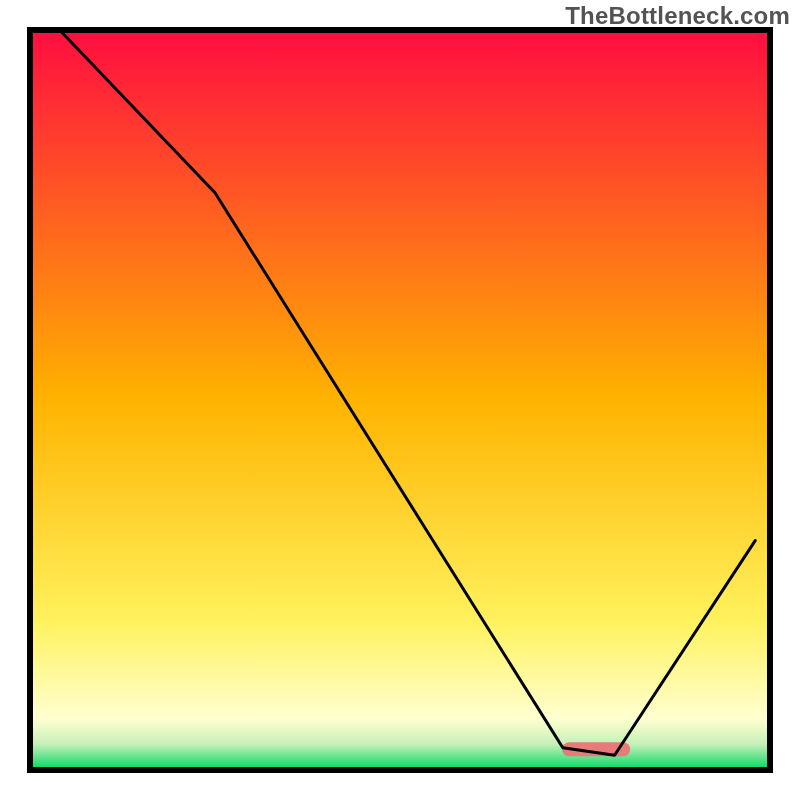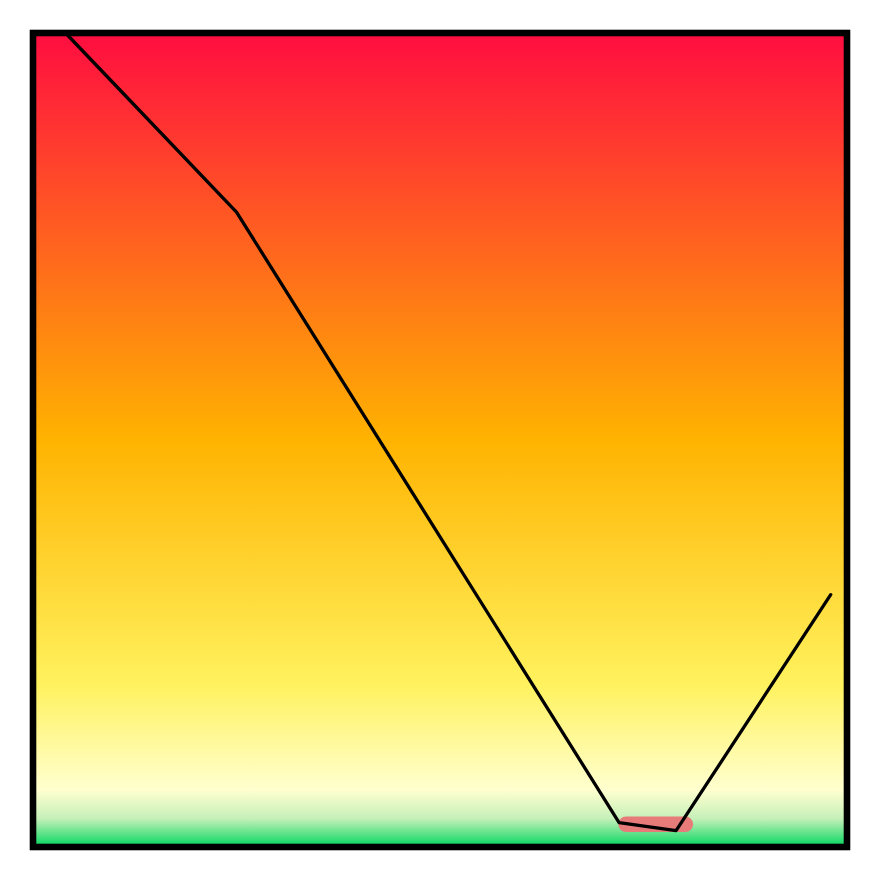--- a/index.html
+++ b/index.html
@@ -31,20 +31,21 @@
     top: 0;
     left: 0;
     width: 800px;
     height: 800px;
   }
 </style>
 </head>
 <body>
 
 <div class="container">
+  <div class="watermark">TheBottleneck.com</div>
   <svg id="chart-svg" viewBox="0 0 800 800">
       <defs>
         <linearGradient id="bg-grad" x1="0" y1="0" x2="0" y2="1">
           <stop offset="0%" stop-color="#ff0d40"></stop>
           <stop offset="50%" stop-color="#ffb300"></stop>
           <stop offset="80%" stop-color="#fff25e"></stop>
           <stop offset="93%" stop-color="#ffffcf"></stop>
           <stop offset="96.5%" stop-color="#c6f0b9"></stop>
           <stop offset="100%" stop-color="#00d75f"></stop>
         </linearGradient>

